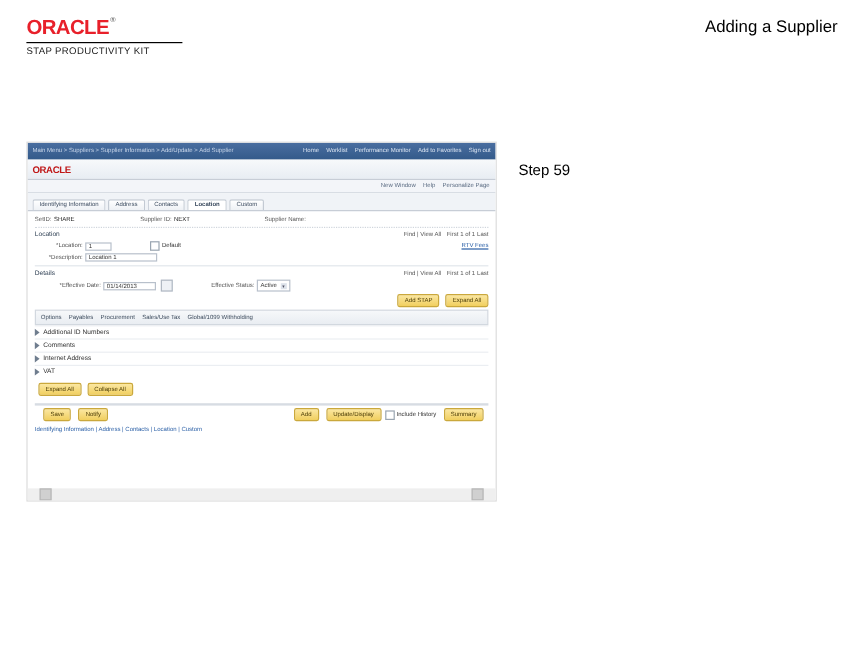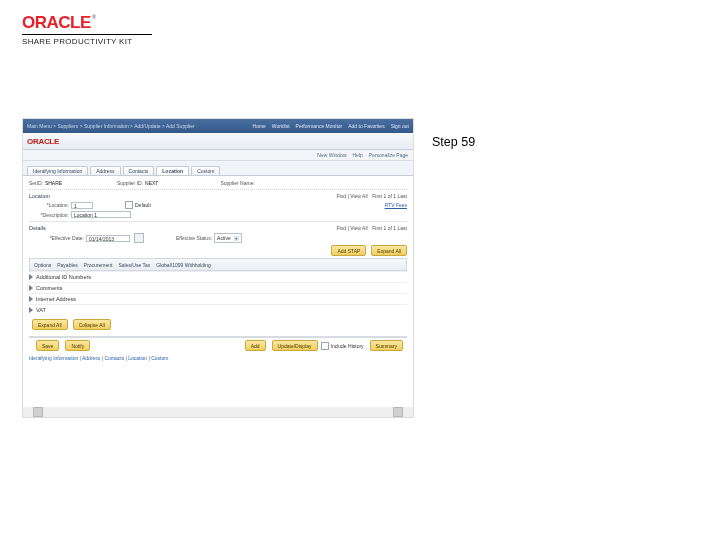--- a/index.html
+++ b/index.html
@@ -57,22 +57,23 @@
 </head>
 <body>
 <div class="page">
 
 <div class="hdr">
   <div class="brand">
     <div>
       <span class="brand-word">ORACLE</span><span class="brand-sup">®</span>
     </div>
     <div class="brand-rule"></div>
-    <div class="brand-sub">SHARE PRODUCTIVITY KIT</div>
-  </div>
+    <div class="brand-sub">STAP PRODUCTIVITY KIT</div>
+  </div>
+  <div class="title">Adding a Supplier</div>
 </div>
 
 <div class="shot">
   <div class="topbar">
     <span class="bc">Main Menu &gt; Suppliers &gt; Supplier Information &gt; Add/Update &gt; Add Supplier</span>
     <span class="links">
       <span>Home</span>
       <span>Worklist</span>
       <span>Performance Monitor</span>
       <span>Add to Favorites</span>

